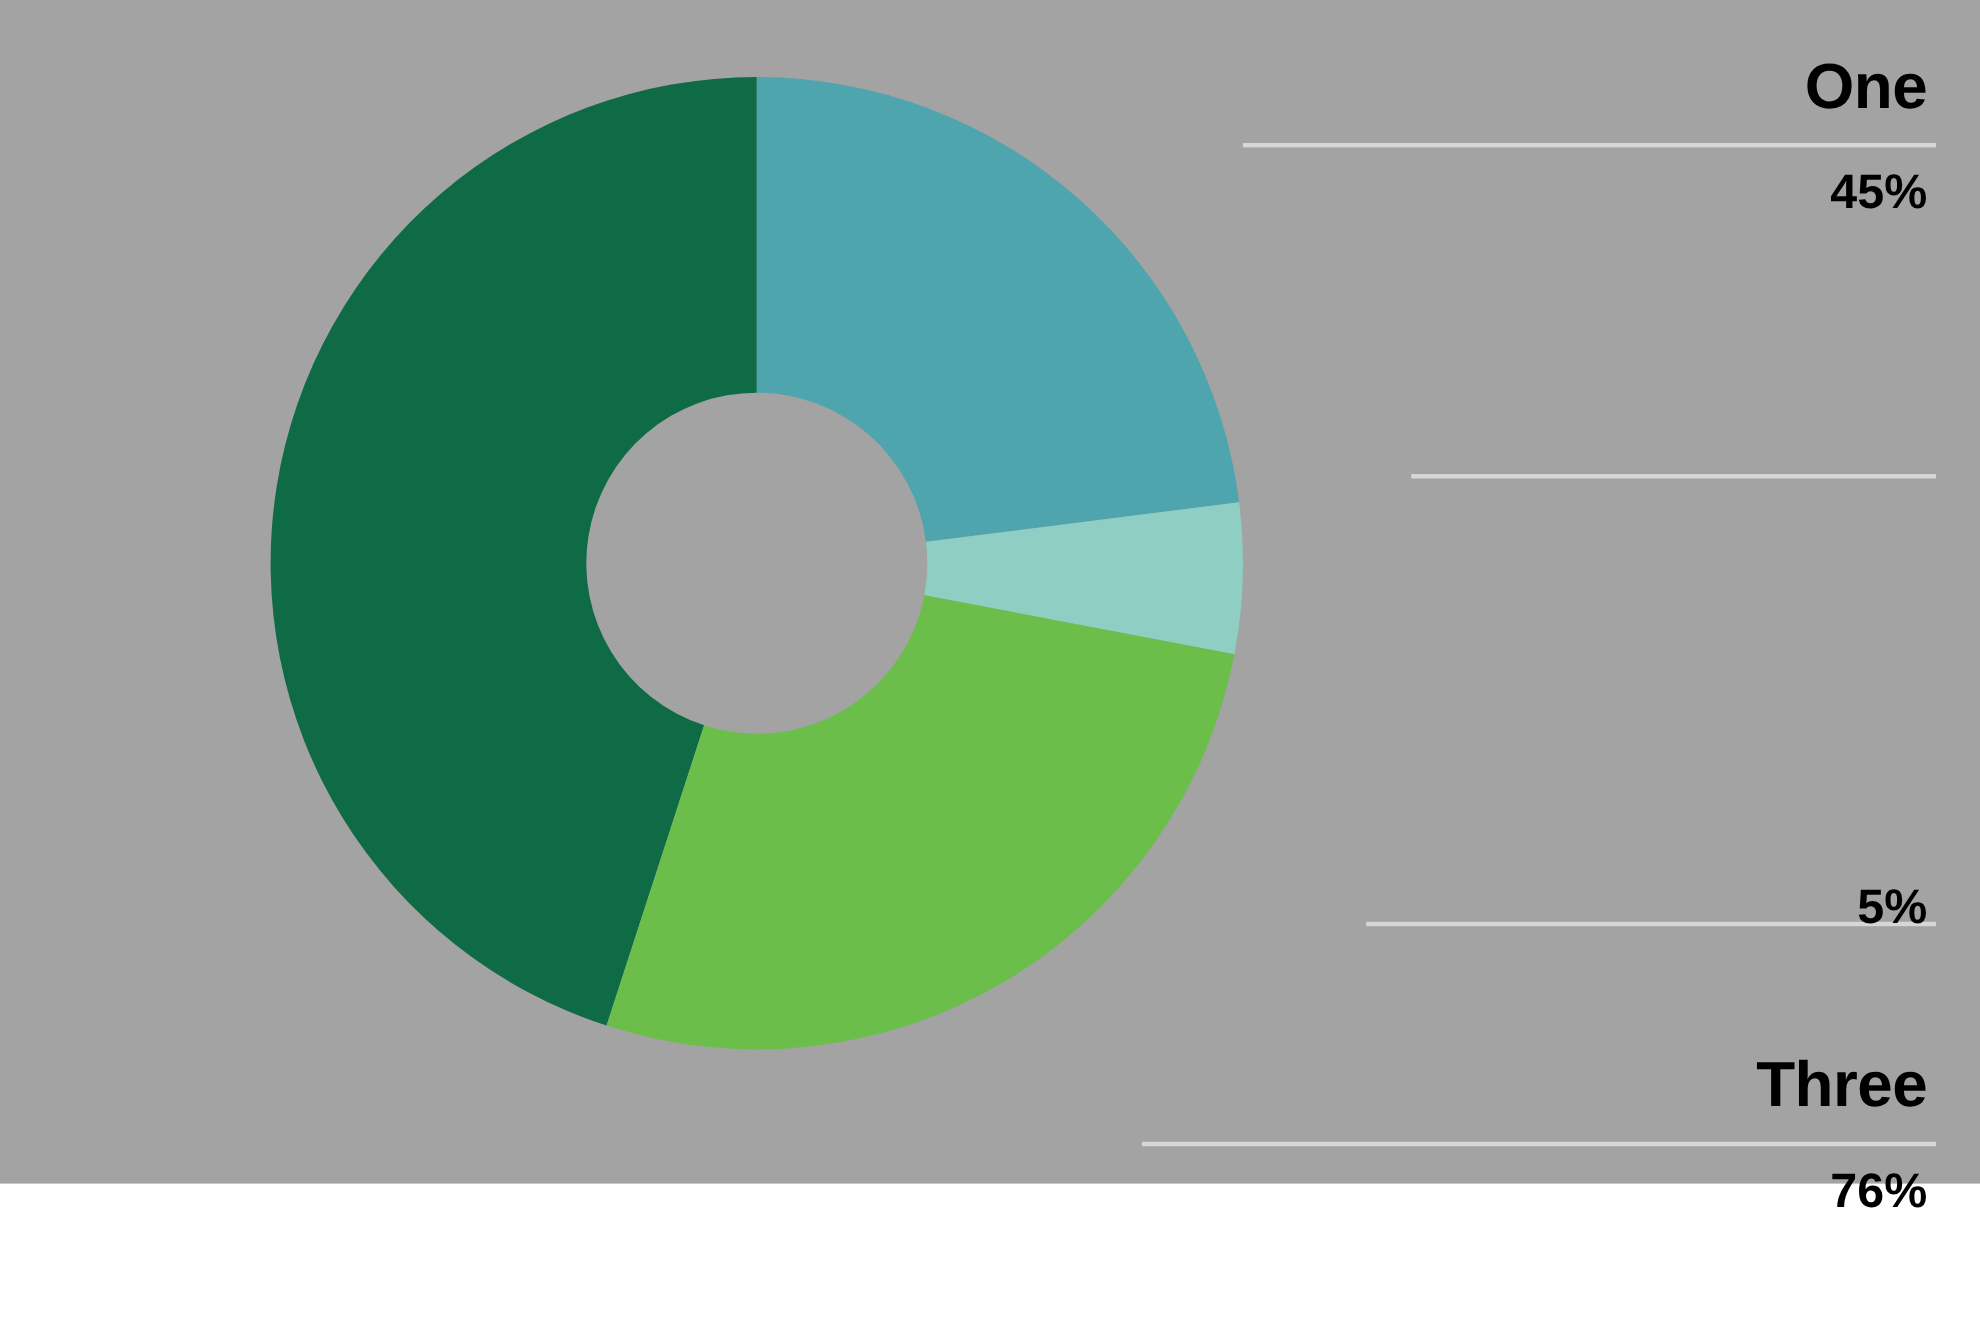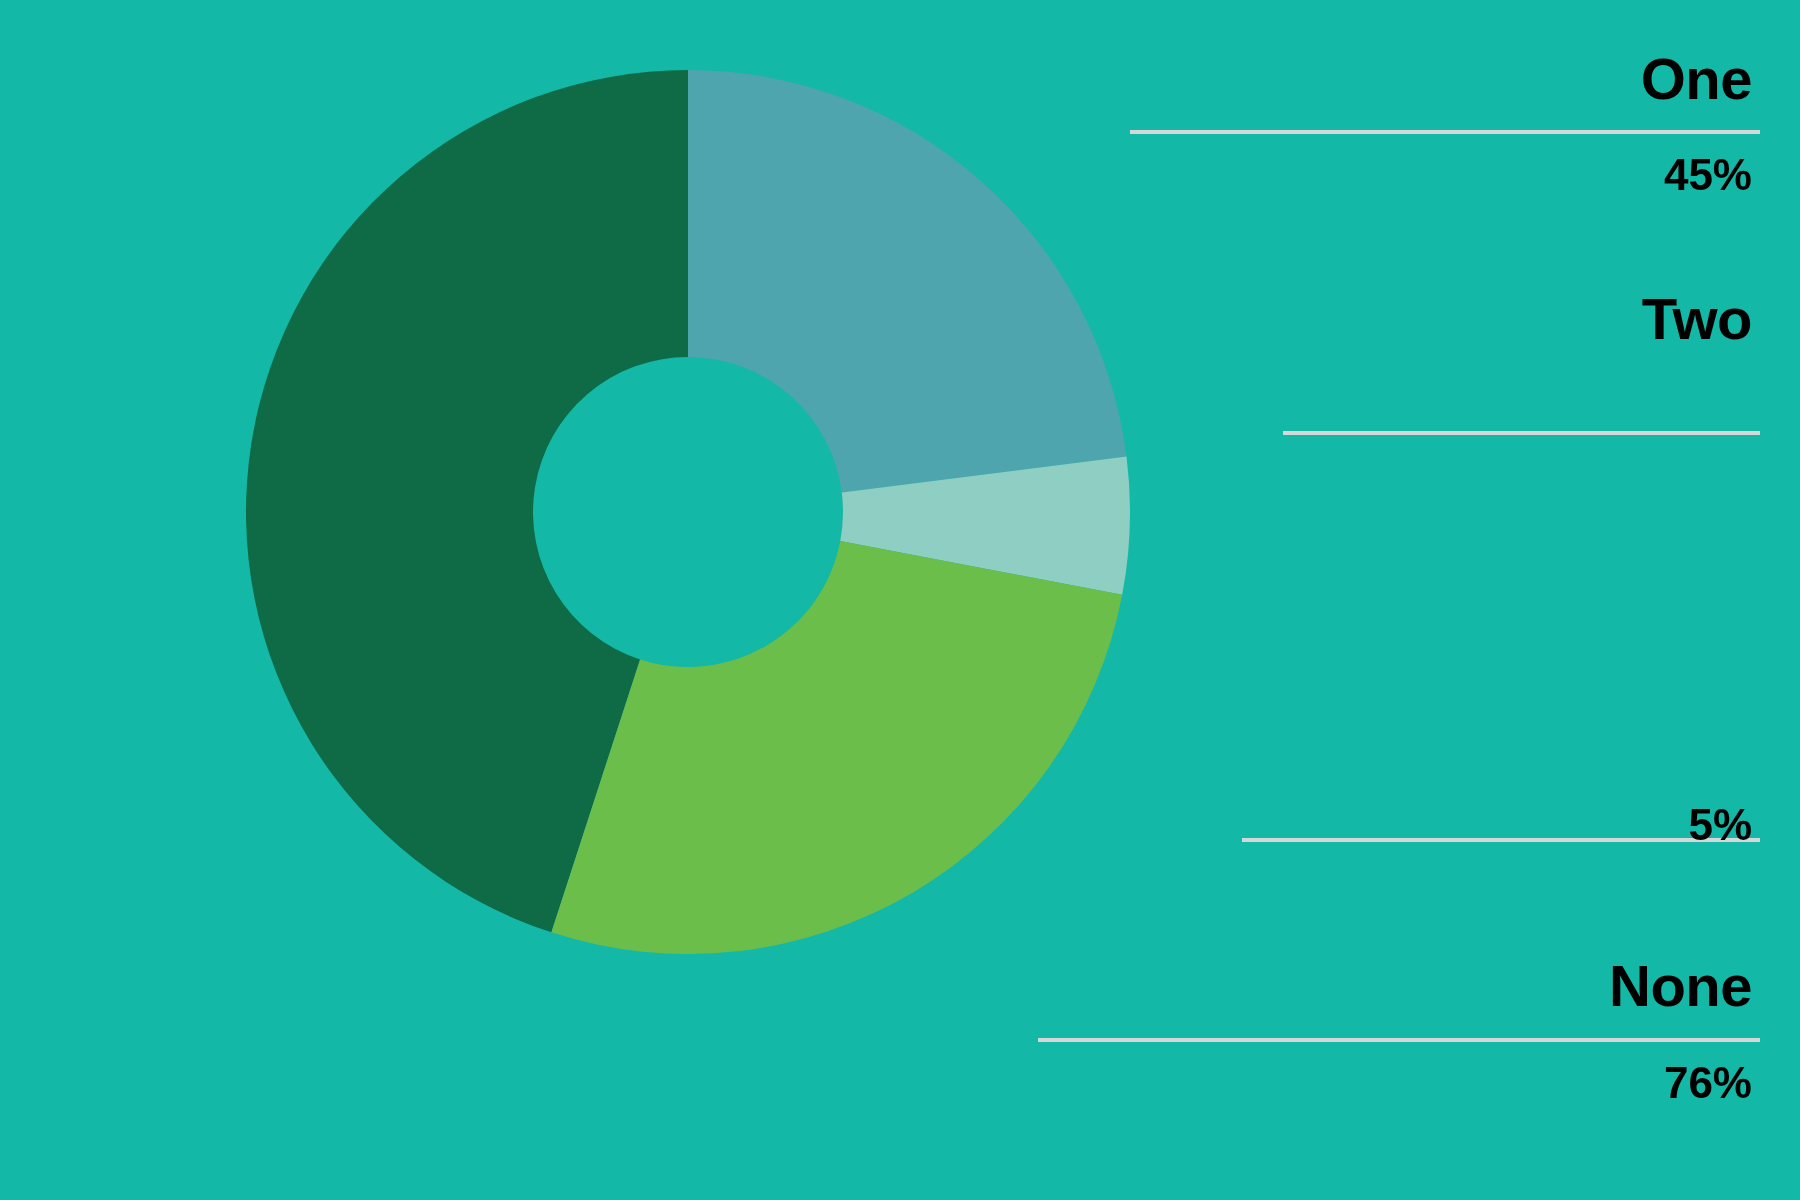--- a/index.html
+++ b/index.html
@@ -9,22 +9,22 @@
   }
   body {
     width: 1800px;
     height: 1200px;
     font-family: "Liberation Sans", sans-serif;
     overflow: hidden;
   }
   #stage {
     position: relative;
     width: 1800px;
-    height: 1200px;
-    background: #14b8a6;
+    height: 1076px;
+    background: #a3a3a3;
   }
   #donut {
     position: absolute;
     left: 0;
     top: 0;
   }
   .label-col {
     position: absolute;
     right: 40px;
     top: 0;
@@ -83,29 +83,26 @@
 
   <div class="label-col">
 
     <div class="label-block" style="top:48px;">
       <div class="label-name">One</div>
     </div>
     <div class="label-block" style="top:140px;">
       <div class="label-value">45%</div>
     </div>
 
-    <div class="label-block" style="top:288px;">
-      <div class="label-name">Two</div>
-    </div>
 
     <div class="label-block" style="top:790px;">
       <div class="label-value">5%</div>
     </div>
 
     <div class="label-block" style="top:955px;">
-      <div class="label-name">None</div>
+      <div class="label-name">Three</div>
     </div>
     <div class="label-block" style="top:1048px;">
       <div class="label-value">76%</div>
     </div>
 
   </div>
 </div>
 
 </body></html>

